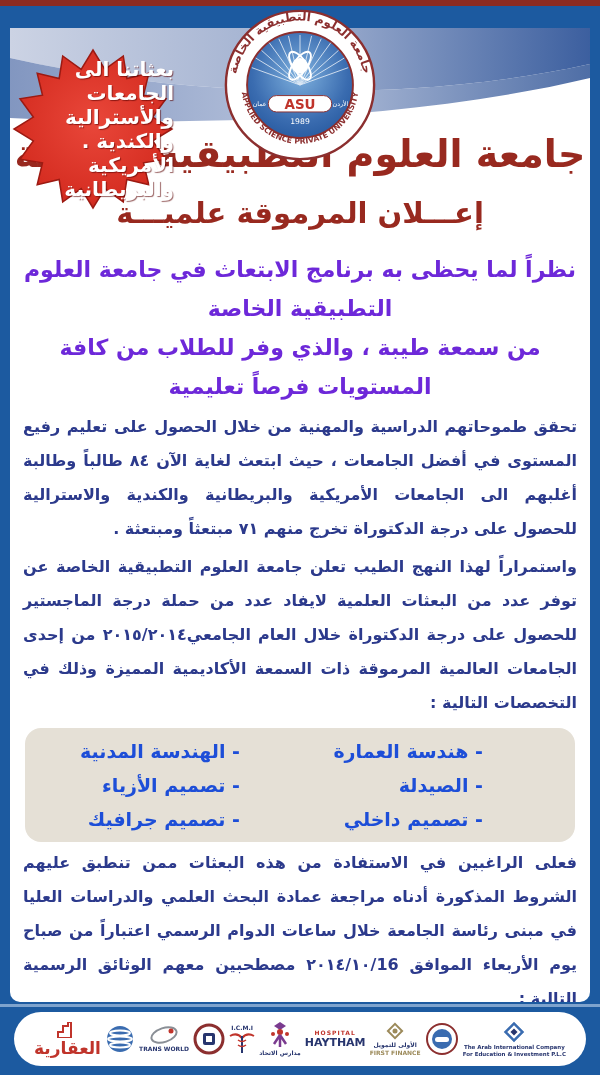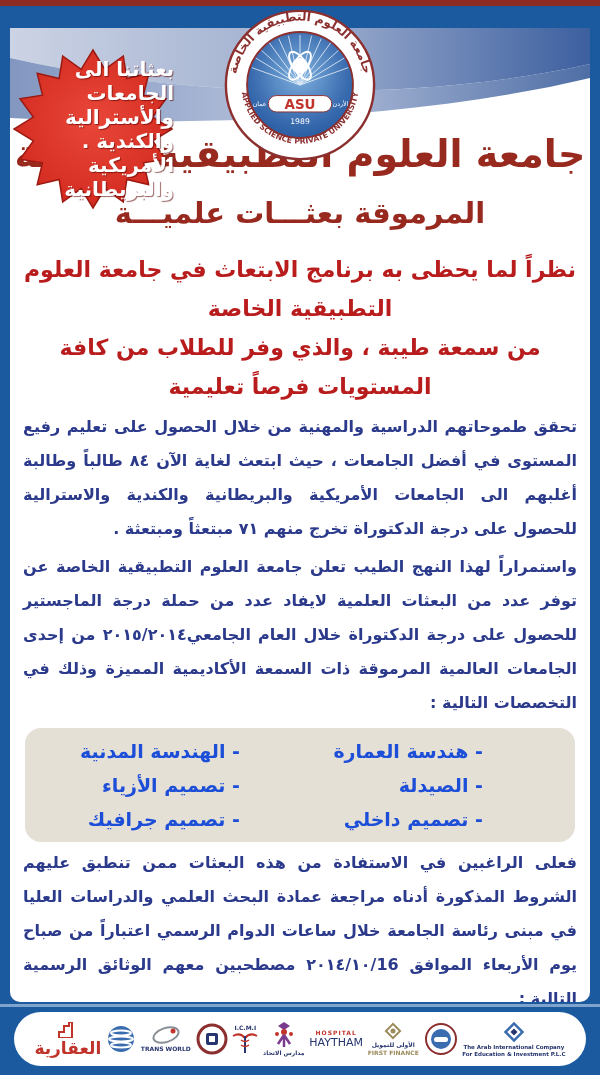--- a/index.html
+++ b/index.html
@@ -26,21 +26,21 @@
   .seal{position:absolute;left:50%;transform:translateX(-50%);top:2px;z-index:2;}
   .calligraphy{
     position:absolute;top:126px;left:0;width:100%;text-align:center;z-index:1;
     color:#98291f;font-size:38px;font-weight:bold;direction:rtl;
   }
   .announce{
     position:absolute;top:190px;left:0;width:100%;text-align:center;
     color:#98291f;font-size:29px;font-weight:bold;direction:rtl;
   }
   .content{padding:8px 13px 0;direction:rtl;}
-  .lead{color:#b91c1c;font-size:22px;font-weight:bold;line-height:39px;text-align:center;}
+  .lead{color:#6d28d9;font-size:22px;font-weight:bold;line-height:39px;text-align:center;}
   .p-blue{color:#2c3a8c;font-size:16px;font-weight:bold;line-height:34px;text-align:justify;margin:4px 0 0;}
   .spec-box{
     background:#e5e0d6;border-radius:16px;margin:8px 2px 4px;padding:6px 0;
     display:grid;grid-template-columns:1fr 1fr;
   }
   .spec-item{
     color:#1d4ed8;font-size:19px;font-weight:bold;line-height:34px;text-align:right;
   }
   .spec-right{padding-right:92px;}
   .spec-left{padding-right:60px;}
@@ -48,21 +48,21 @@
   .footer-accent{position:absolute;top:2px;left:0;width:100%;height:3px;background:#7ea3cd;}
   .logo-bar{
     position:absolute;left:14px;right:14px;top:10px;height:54px;background:#ffffff;border-radius:27px;
     display:flex;align-items:center;justify-content:space-around;direction:ltr;padding:0 18px;overflow:hidden;
   }
   .flogo{display:flex;flex-direction:column;align-items:center;justify-content:center;gap:1px;text-align:center;}
   .flogo .cap{font-size:6px;color:#27356e;font-weight:bold;line-height:7px;white-space:nowrap;}
   .flogo .cap-tan{color:#9c8a5a;}
   .aqaria-text{color:#c0342b;font-size:17px;font-weight:bold;line-height:18px;}
   .haytham-top{font-size:6px;color:#c0342b;font-weight:bold;letter-spacing:1px;line-height:7px;}
-  .haytham-main{font-size:11px;color:#27356e;font-weight:normal;line-height:12px;}
+  .haytham-main{font-size:11px;color:#27356e;font-weight:bold;line-height:12px;}
   .arabintl-cap{font-size:5.5px;color:#27356e;font-weight:bold;line-height:6.5px;white-space:nowrap;}
 </style>
 </head>
 <body>
 
 <div class="page">
   <div class="topline"></div>
 
   <div class="sheet">
 
@@ -142,21 +142,21 @@
         <text x="80" y="121" text-anchor="middle" font-size="8" fill="#ffffff">1989</text>
         <text font-size="12.5" font-weight="bold" fill="#8c2f2f">
           <textPath href="#arcTop" startOffset="50%" text-anchor="middle">جامعة العلوم التطبيقية الخاصة</textPath>
         </text>
         <text font-size="8" font-weight="bold" fill="#8c2f2f">
           <textPath href="#arcBot" startOffset="50%" text-anchor="middle">APPLIED SCIENCE PRIVATE UNIVERSITY</textPath>
         </text>
       </svg>
 
       <div class="calligraphy">جامعة العلوم التطبيقية الخاصة</div>
-      <div class="announce">المرموقة بعثـــات علميـــة</div>
+      <div class="announce">إعـــلان المرموقة علميـــة</div>
     </div>
 
     <div class="content">
       <div class="lead">
         <div>نظراً لما يحظى به برنامج الابتعاث في جامعة العلوم التطبيقية الخاصة</div>
         <div>من سمعة طيبة ، والذي وفر للطلاب من كافة المستويات فرصاً تعليمية</div>
       </div>
 
       <p class="p-blue">تحقق طموحاتهم الدراسية والمهنية من خلال الحصول على تعليم رفيع المستوى في أفضل الجامعات ، حيث ابتعث لغاية الآن ٨٤ طالباً وطالبة أغلبهم الى الجامعات الأمريكية والبريطانية والكندية والاسترالية للحصول على درجة الدكتوراة تخرج منهم ٧١ مبتعثاً ومبتعثة .</p>
       <p class="p-blue">واستمراراً لهذا النهج الطيب تعلن جامعة العلوم التطبيقية الخاصة عن توفر عدد من البعثات العلمية لايفاد عدد من حملة درجة الماجستير للحصول على درجة الدكتوراة خلال العام الجامعي٢٠١٥/٢٠١٤ من إحدى الجامعات العالمية المرموقة ذات السمعة الأكاديمية المميزة وذلك في التخصصات التالية :</p>

